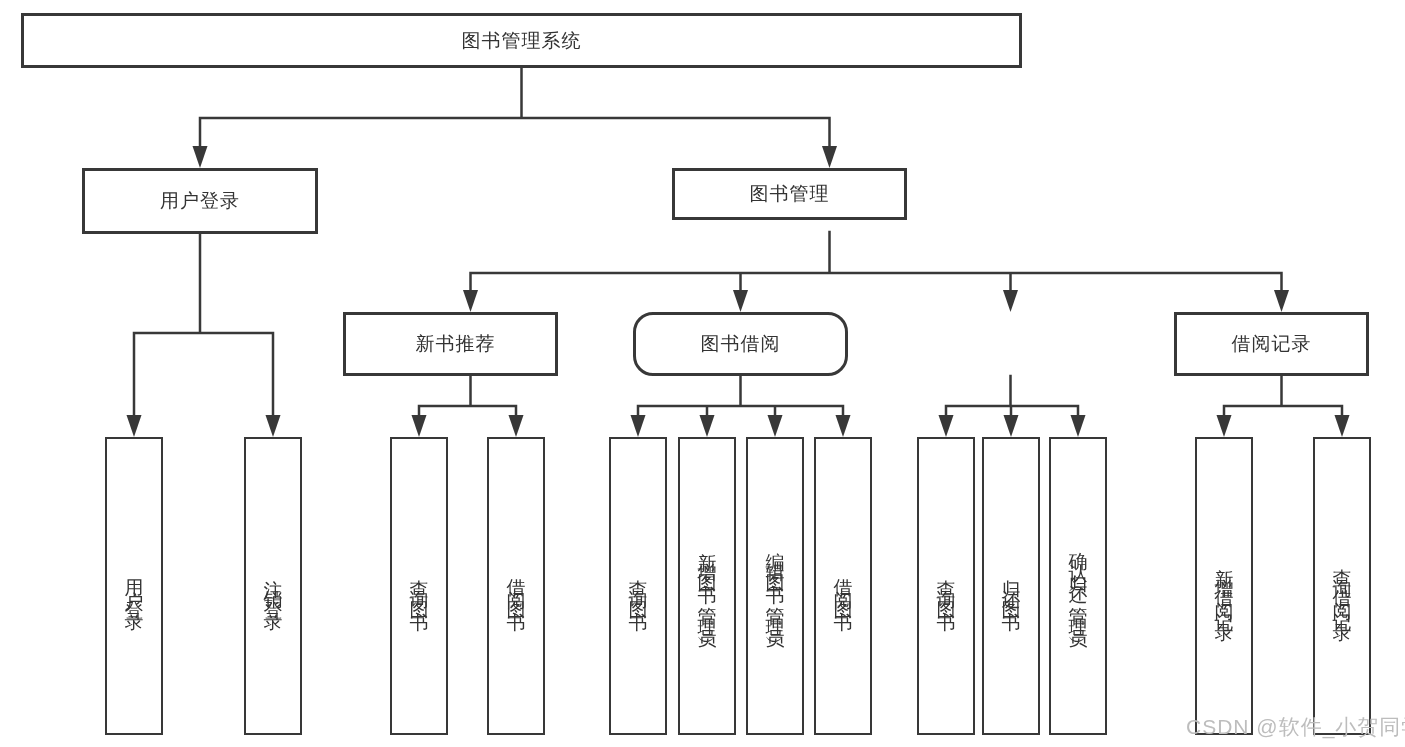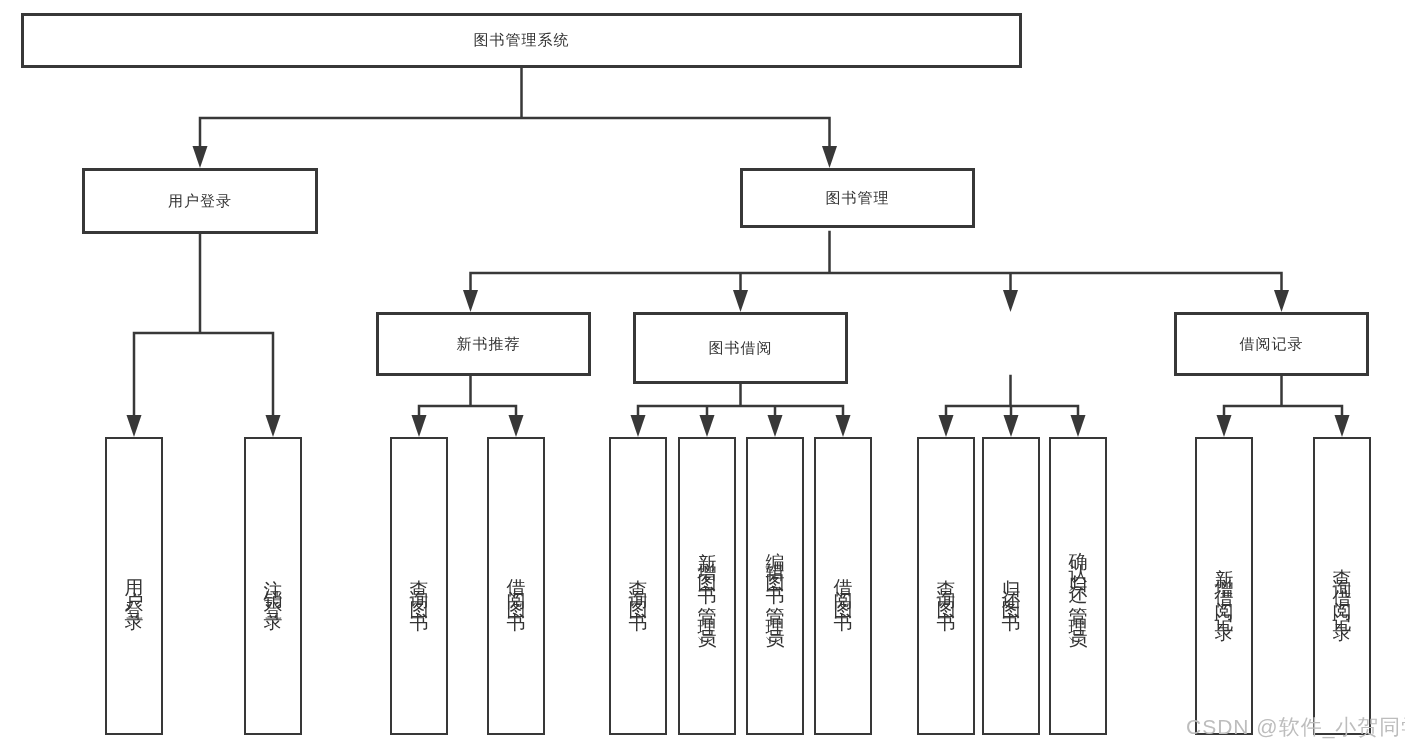--- a/index.html
+++ b/index.html
@@ -27,21 +27,21 @@
     box-sizing: border-box;
     background: #ffffff;
     border: 3px solid #383838;
     color: #333333;
     display: flex;
     align-items: center;
     justify-content: center;
     z-index: 2;
   }
   .hnode {
-    font-size: 15px;
+    font-size: 19px;
     letter-spacing: 1px;
   }
   .root {
     left: 21px; top: 13px; width: 1001px; height: 55px;
   }
   .vnode {
     top: 437px;
     width: 58px;
     height: 298px;
     border-width: 2px;
@@ -109,24 +109,24 @@
       <polygon points="1003.5,415 1018.5,415 1011,437"></polygon>
       <polygon points="1070.5,415 1085.5,415 1078,437"></polygon>
       <polygon points="1216.5,415 1231.5,415 1224,437"></polygon>
       <polygon points="1334.5,415 1349.5,415 1342,437"></polygon>
     </g>
   </svg>
 
   <div class="node hnode root">图书管理系统</div>
 
   <div class="node hnode" style="left:82px; top:168px; width:236px; height:66px;">用户登录</div>
-  <div class="node hnode" style="left:740px; top:168px; width:235px; height:60px;">图书管理</div>
+  <div class="node hnode" style="left:672px; top:168px; width:235px; height:52px;">图书管理</div>
 
-  <div class="node hnode" style="left:376px; top:312px; width:215px; height:64px;padding-left:10px;">新书推荐</div>
-  <div class="node hnode" style="left:633px; top:312px; width:215px; height:72px;">图书借阅</div>
+  <div class="node hnode" style="left:343px; top:312px; width:215px; height:64px;padding-left:10px;">新书推荐</div>
+  <div class="node hnode" style="left:633px; top:312px; width:215px; height:64px;border-radius:20px;">图书借阅</div>
   <div class="node hnode" style="left:1174px; top:312px; width:195px; height:64px;">借阅记录</div>
 
   <div class="node vnode" style="left:105px;">
     <span class="vtext">用户登录</span>
   </div>
   <div class="node vnode" style="left:244px;">
     <span class="vtext">注销登录</span>
   </div>
 
   <div class="node vnode" style="left:390px;">

